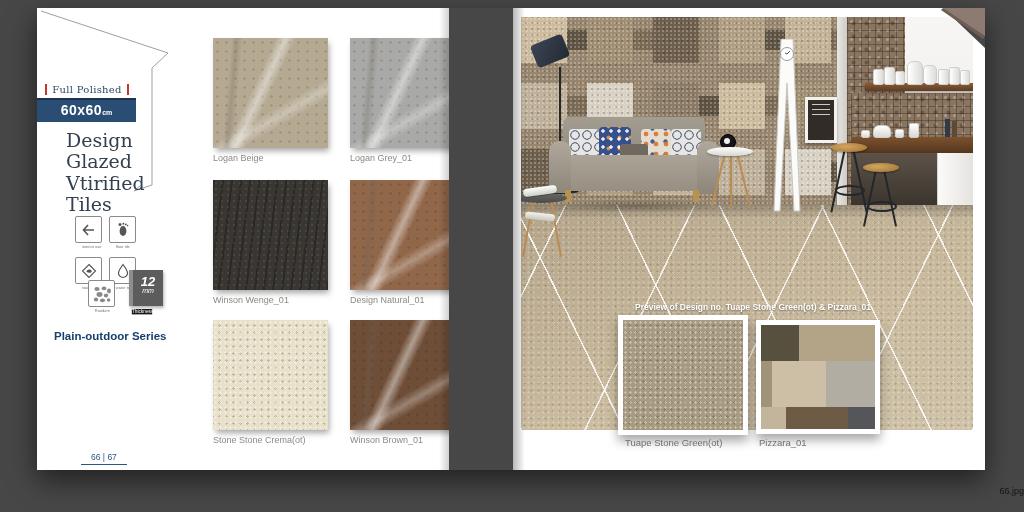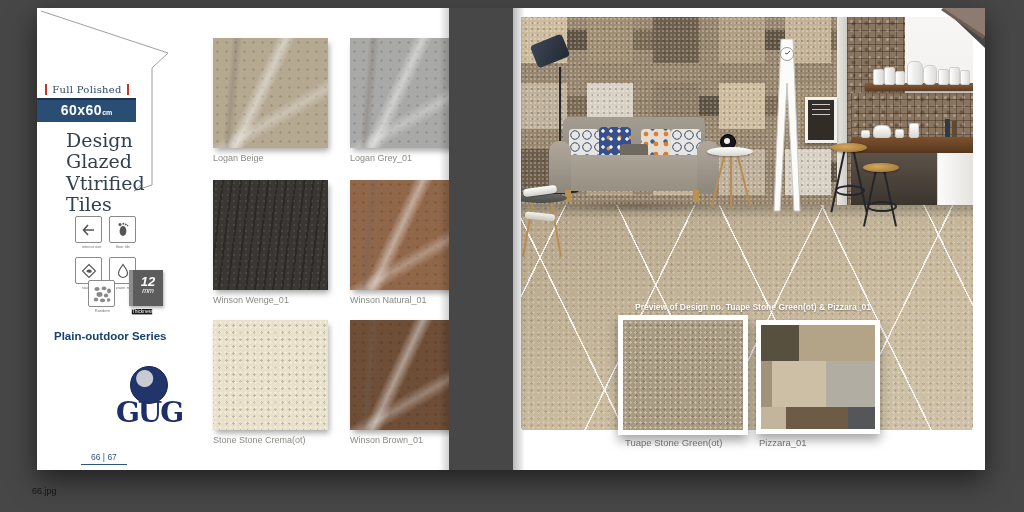--- a/index.html
+++ b/index.html
@@ -178,21 +178,21 @@
   .preview-box{position:absolute;z-index:30;background:#fff;padding:5px;
      box-shadow:0 6px 10px rgba(0,0,0,.35);}
   .preview-inner{width:100%;height:100%;position:relative;overflow:hidden;}
   .preview-label{position:absolute;z-index:30;font-size:9.5px;color:#6f6f6a;}
   .pz-row{display:flex;width:100%;}
   .pz-cell{height:100%;}
 
   .fold-svg{position:absolute;right:0;top:0;z-index:50;}
 
   
-  .viewer-caption{position:absolute;left:12px;right:0;top:486px;text-align:left;
+  .viewer-caption{position:absolute;left:0;right:0;top:486px;text-align:right;
      font-size:9px;color:#151515;padding-left:20px;}
 </style>
 </head>
 <body>
 
 <div class="spread">
 
   <div class="page page-left">
 
     <svg class="banner-outline" viewBox="0 0 476 220">
@@ -273,38 +273,34 @@
     <div class="thickness">
       <div class="book">
         <span class="num">12</span>
         <span class="mm">mm</span>
       </div>
       <span class="tlbl">Thickness</span>
     </div>
 
     <div class="series">Plain-outdoor Series</div>
 
-    <div class="logo">
-      <div class="globe"></div>
-      <div class="word">GUG</div>
-    </div>
 
     <div class="pagenums">66 | 67</div>
 
     <div class="swatch tx-marble" style="left: 176px; top: 30px; background-color: rgb(181, 169, 146);"></div>
     <div class="swatch tx-marble" style="left: 313px; top: 30px; background-color: rgb(169, 169, 167);"></div>
     <div class="swatch tx-grain" style="left: 176px; top: 172px; background-color: rgb(58, 55, 51);"></div>
     <div class="swatch tx-marble" style="left: 313px; top: 172px; background-color: rgb(145, 103, 74);"></div>
     <div class="swatch tx-speck" style="left: 176px; top: 312px; background-color: rgb(233, 224, 202);"></div>
     <div class="swatch tx-marble" style="left: 313px; top: 312px; background-color: rgb(111, 78, 55);"></div>
 
     <span class="swatch-label" style="left:176px;top:145px;">Logan Beige</span>
     <span class="swatch-label" style="left:313px;top:145px;">Logan Grey_01</span>
     <span class="swatch-label" style="left:176px;top:287px;">Winson Wenge_01</span>
-    <span class="swatch-label" style="left:313px;top:287px;">Winson Natural_01</span>
+    <span class="swatch-label" style="left:313px;top:287px;">Design Natural_01</span>
     <span class="swatch-label" style="left:176px;top:427px;">Stone Stone Crema(ot)</span>
     <span class="swatch-label" style="left:313px;top:427px;">Winson Brown_01</span>
 
     <div class="spine-shade-l"></div>
   </div>
 
   <div class="page page-right">
 
     <div class="photo">
 

